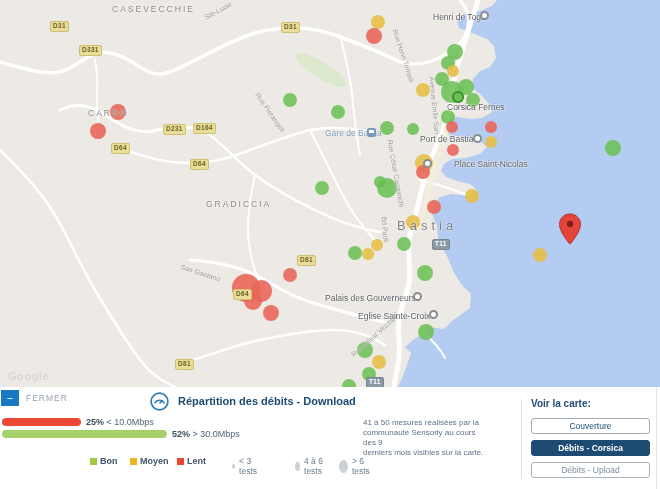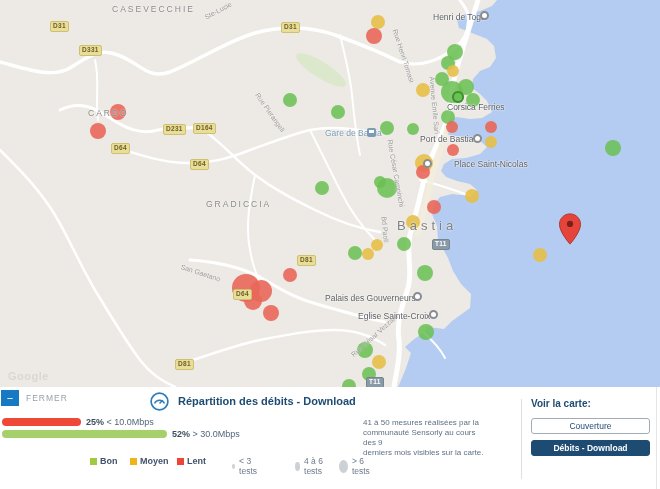--- a/index.html
+++ b/index.html
@@ -259,17 +259,18 @@
         <div>derniers mois visibles sur la carte.</div>
       </div>
 
     <div id="v-divider"></div>
     <div id="right-edge"></div>
 
     <div id="sidebar">
       <div id="sidebar-heading">Voir la carte:</div>
       <div id="sidebar-buttons">
           <button class="side-btn">Couverture</button>
-          <button class="side-btn active">Débits - Download</button>
+          <button class="side-btn active">Débits - Corsica</button>
+          <button class="side-btn muted">Débits - Upload</button>
         </div>
     </div>
   </div>
 </div>
 
 </body></html>

